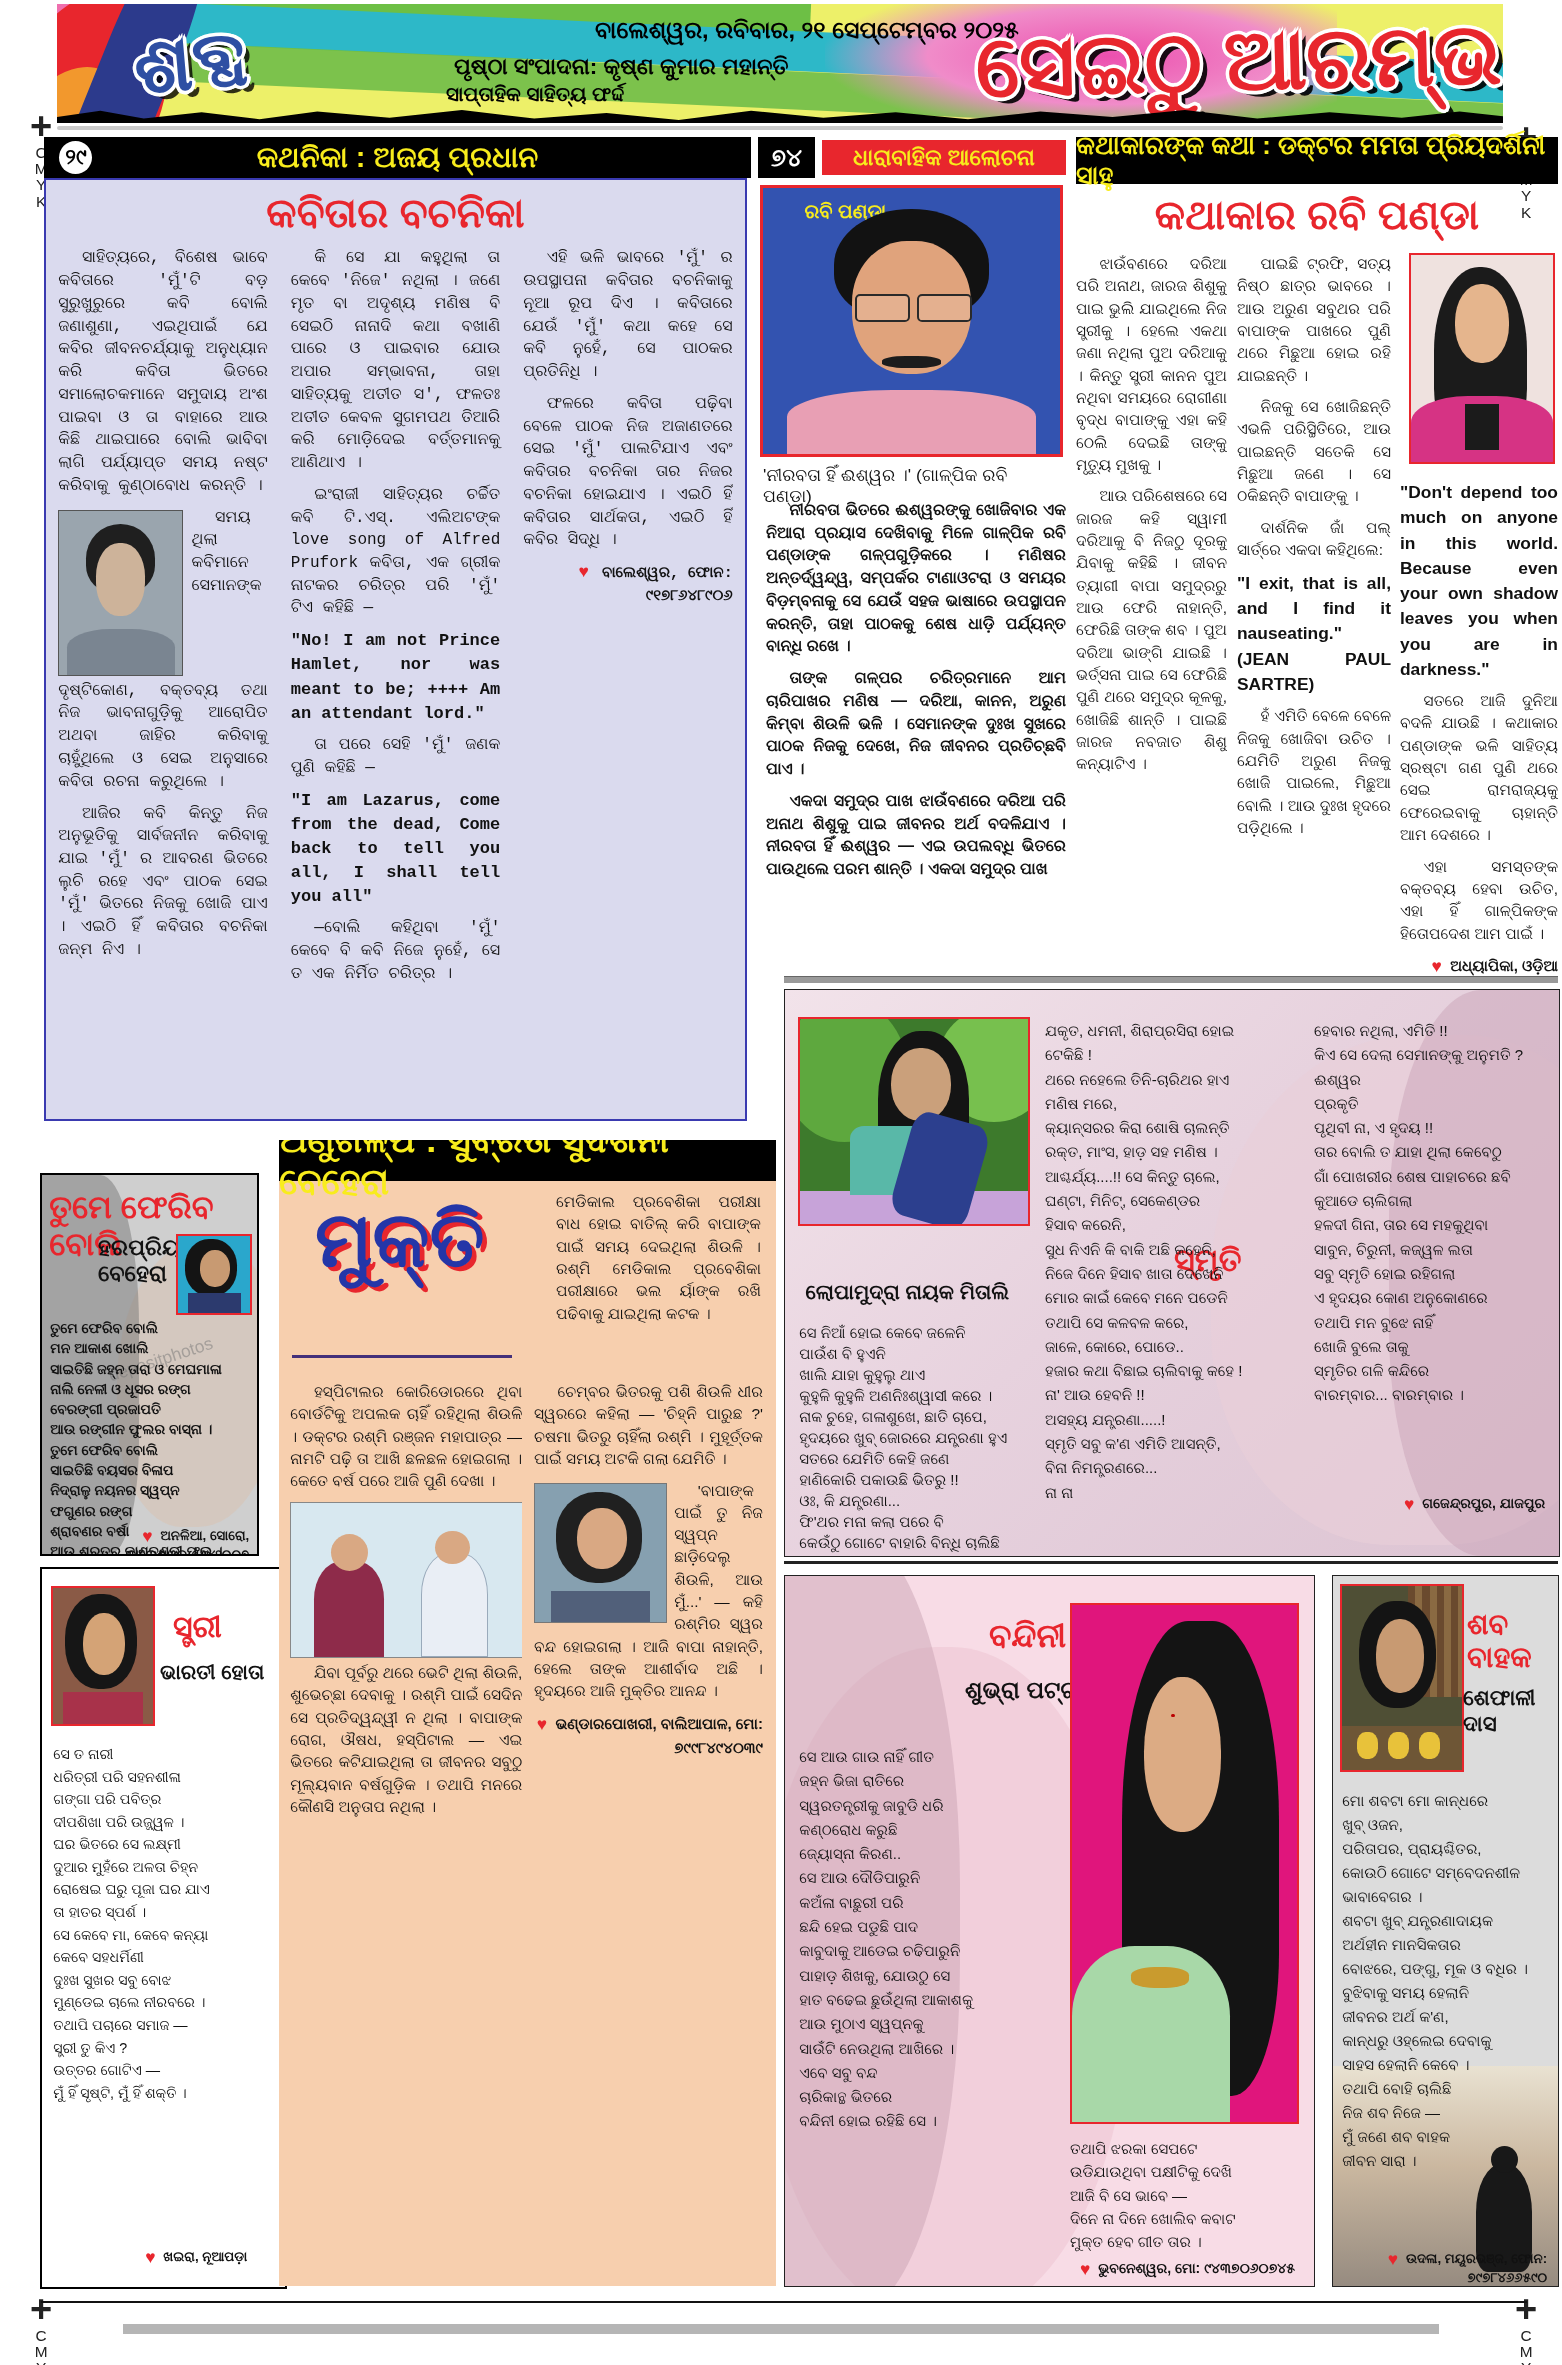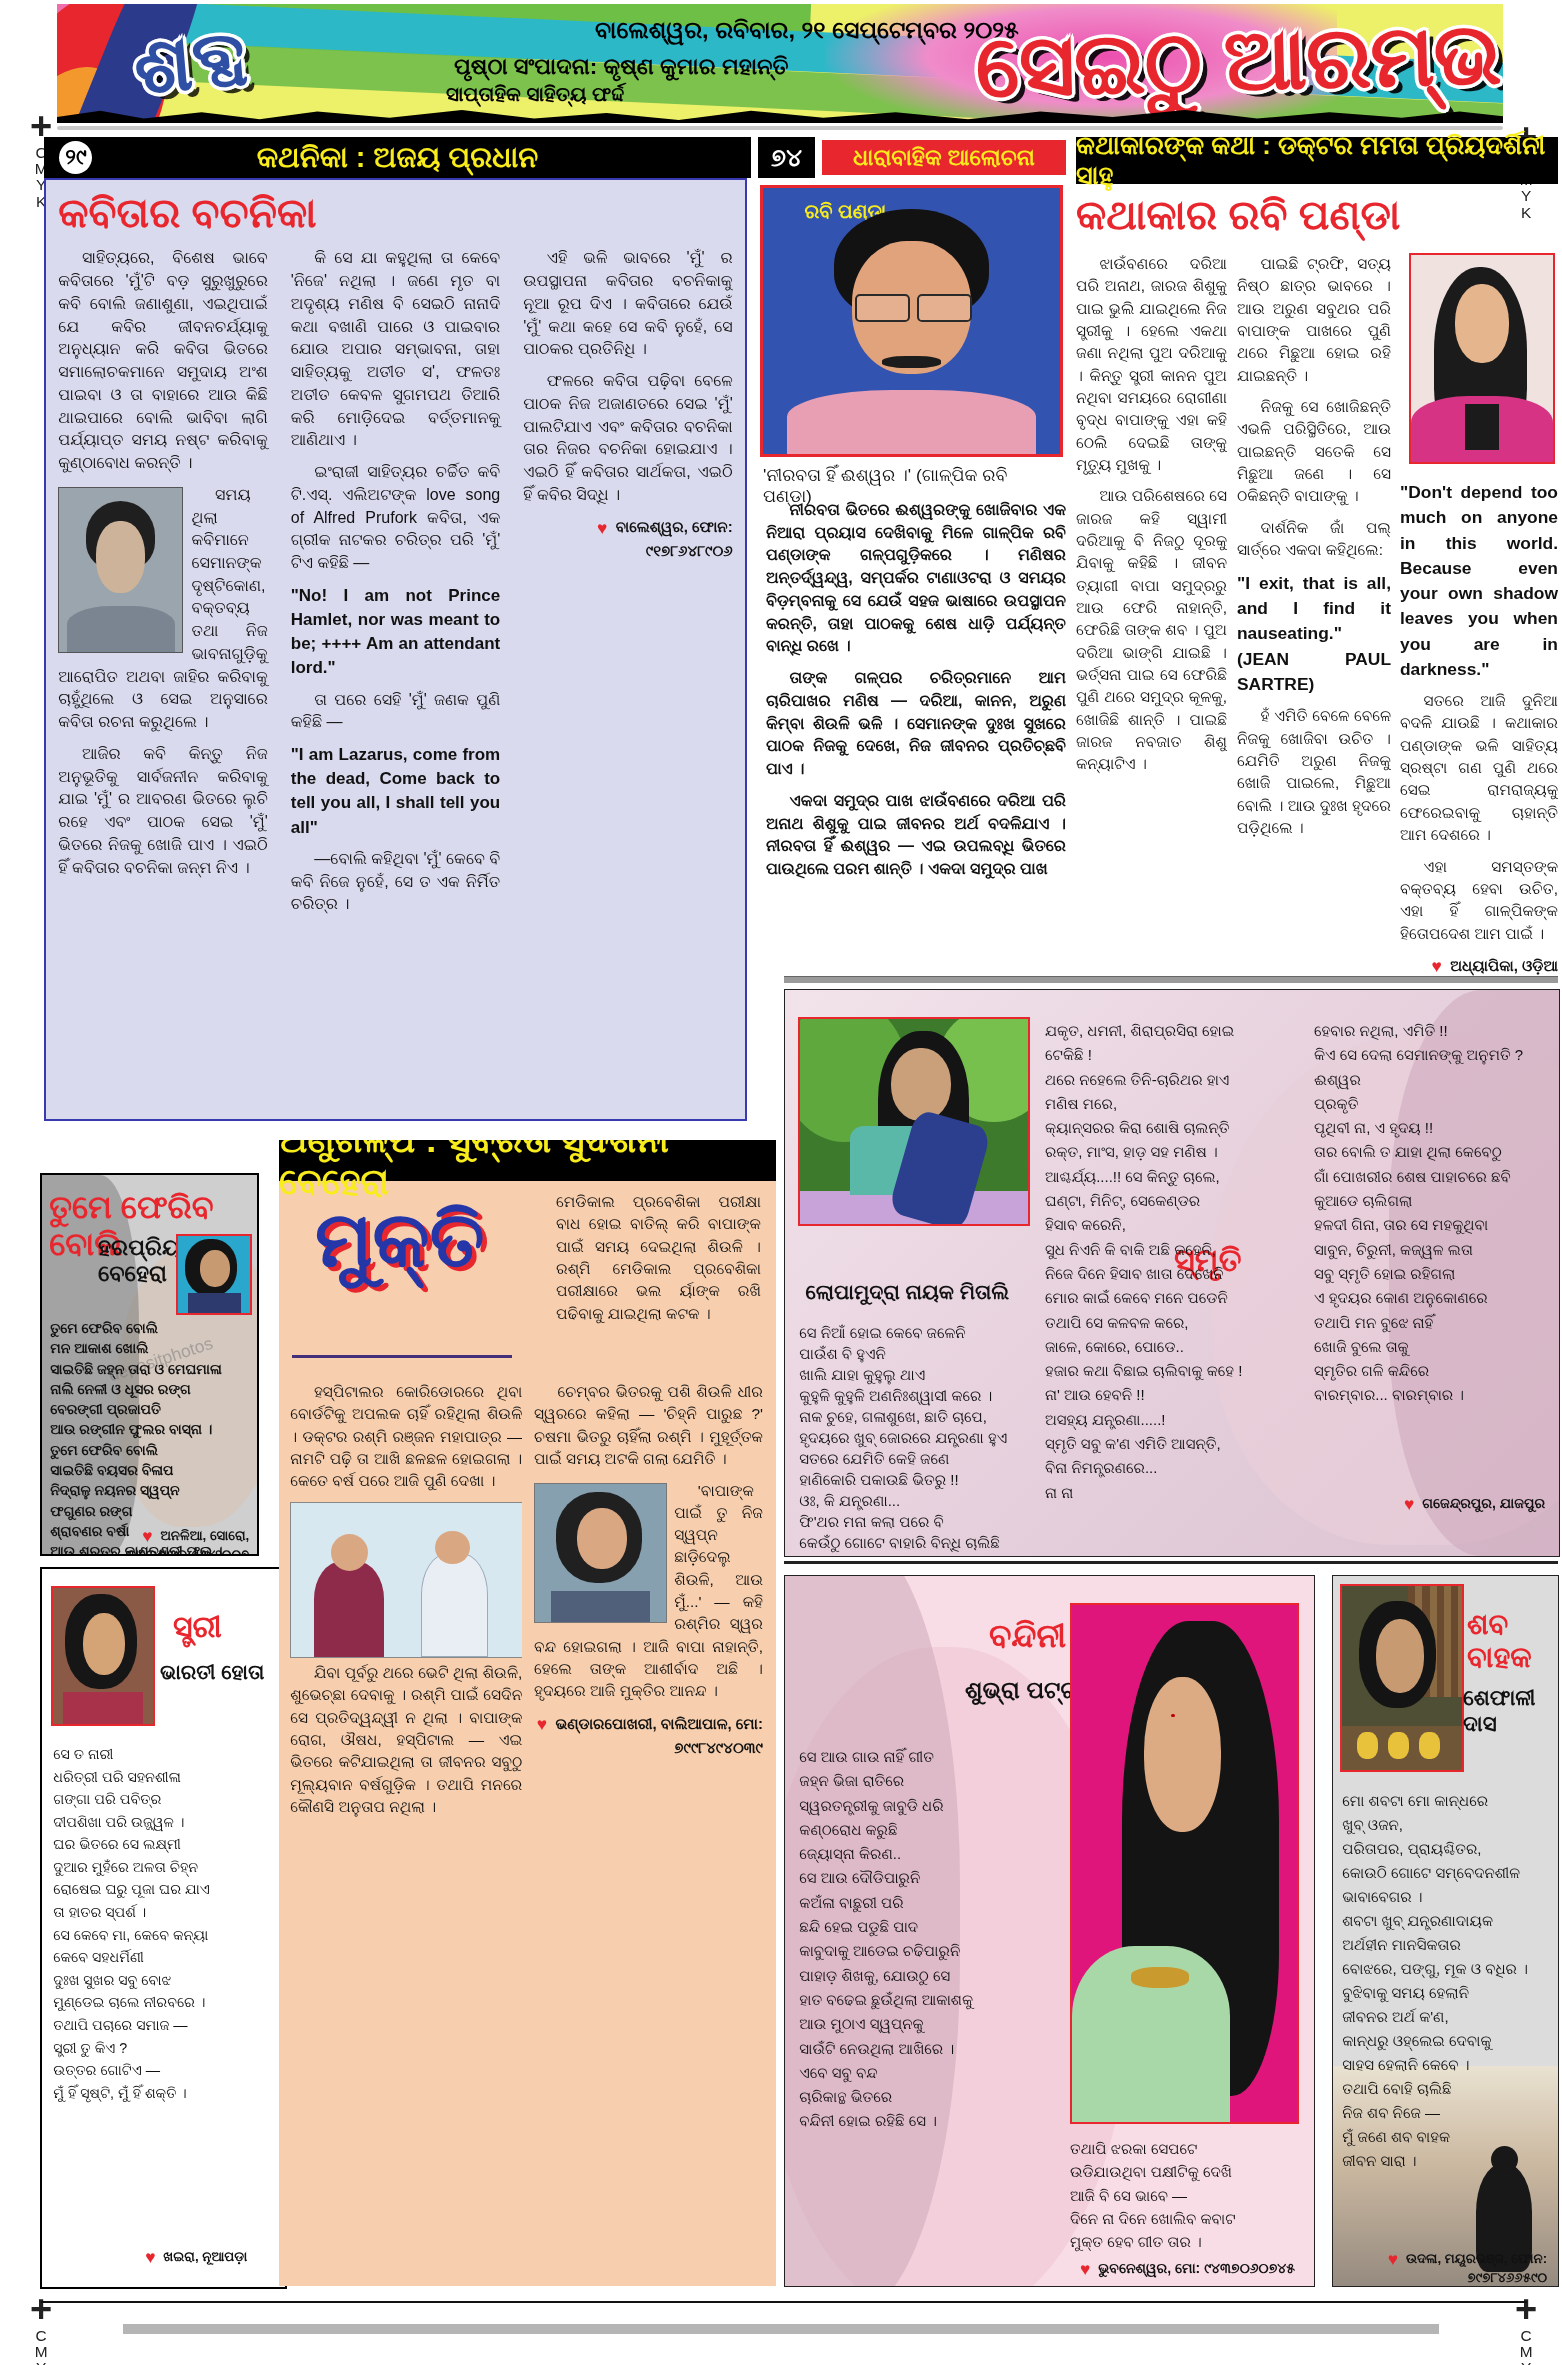--- a/index.html
+++ b/index.html
@@ -16,21 +16,21 @@
   .band{position:absolute;transform:rotate(2.6deg);}
   .tornedge{position:absolute;left:0;bottom:0;width:100%;height:15.4px;background:#000;
     clip-path:polygon(0 60%,3% 20%,6% 70%,10% 30%,14% 75%,18% 25%,23% 65%,28% 15%,33% 70%,38% 35%,43% 80%,48% 20%,53% 65%,58% 30%,63% 75%,68% 25%,73% 60%,78% 15%,83% 70%,88% 30%,93% 65%,97% 25%,100% 55%,100% 100%,0 100%);}
   .logo{font-size:78px;font-weight:bold;color:#2e4fa3;transform:rotate(-5deg);
     text-shadow:-3.6px 0 0 #fff,3.6px 0 0 #fff,0 -3.6px 0 #fff,0 3.6px 0 #fff,-2.6px -2.6px 0 #fff,2.6px 2.6px 0 #fff,-2.6px 2.6px 0 #fff,2.6px -2.6px 0 #fff,6.7px 6.7px 0 rgba(0,0,0,.8);}
   .bigtitle{font-size:86px;font-weight:bold;color:#e8262d;text-align:center;transform:rotate(-1.5deg);letter-spacing:-1px;
     text-shadow:-3.6px 0 0 #fff,3.6px 0 0 #fff,0 -3.6px 0 #fff,0 3.6px 0 #fff,-2.6px -2.6px 0 #fff,2.6px 2.6px 0 #fff,-2.6px 2.6px 0 #fff,2.6px -2.6px 0 #fff,7.2px 6.1px 0 rgba(0,0,0,.9);}
   
   .kickerbar{background:#000;color:#f8ec1c;font-weight:bold;display:flex;align-items:center;justify-content:center;}
   .redbar{background:#e8262d;color:#f8ec1c;font-weight:bold;display:flex;align-items:center;justify-content:center;}
-  .headline{color:#e8262d;font-weight:bold;}
+  .headline{color:#e8262d;font-weight:bold;text-align:center;}
   .pgnum-circle{background:#fff;color:#000;border-radius:50%;display:flex;align-items:center;justify-content:center;font-weight:bold;}
   .pgnum-box{background:#000;color:#fff;display:flex;align-items:center;justify-content:center;font-weight:bold;}
   .body31{font-size:16px;line-height:1.42;}
   .body30{font-size:15.4px;line-height:1.45;}
   .para{margin:0 0 9.2px 0;text-indent:23.6px;}
   .quote{font-weight:bold;margin:5.1px 0 8.2px 0;}
   .credit{font-size:15px;font-weight:bold;text-align:right;margin-top:7.2px;}
   .heart{color:#e8262d;font-size:17.4px;vertical-align:middle;padding-right:4.1px;}
   .pline{white-space:normal;}
   .photo{position:absolute;border:3.1px solid #e8262d;overflow:hidden;}
@@ -90,21 +90,21 @@
 </div>
 <div class="abs" style="left:57px;top:126px;width:1446px;height:4.1px;background:#c9c9c9;border-radius:2px;"></div>
 
 <div class="abs" style="left:44px;top:137px;width:707px;height:986px;">
   <div class="kickerbar" style="position:relative;height:41px;font-size:29px;">
     <div class="pgnum-circle abs" style="left:15.4px;top:4.1px;width:33px;height:33px;font-size:21.5px;">୨୯</div>
     <span>କଥନିକା : ଅଜୟ ପ୍ରଧାନ</span>
   </div>
   <div class="abs ovh" style="left:0;top:41px;width:703px;height:943px;background:#dadaee;border:2px solid #3a3ab0;padding:7.2px 12.3px;box-sizing:border-box;">
     <div class="headline" style="font-size:41px;margin:3.1px 0 10.2px 0;">କବିତାର ବଚନିକା</div>
-    <div style="display:flex;gap:23px;height:840px;overflow:hidden;">
+    <div style="display:flex;gap:23px;height:840px;overflow:hidden;font-family:Liberation Mono, monospace;">
       <div class="body31 jtext" style="flex:1;">
         <p class="para">ସାହିତ୍ୟରେ, ବିଶେଷ ଭାବେ କବିତାରେ 'ମୁଁ'ଟି ବଡ଼ ସୁରୁଖୁରୁରେ କବି ବୋଲି ଜଣାଶୁଣା, ଏଇଥିପାଇଁ ଯେ କବିର ଜୀବନଚର୍ଯ୍ୟାକୁ ଅନୁଧ୍ୟାନ କରି କବିତା ଭିତରେ ସମାଲୋଚକମାନେ ସମୁଦାୟ ଅଂଶ ପାଇବା ଓ ତା ବାହାରେ ଆଉ କିଛି ଥାଇପାରେ ବୋଲି ଭାବିବା ଲାଗି ପର୍ଯ୍ୟାପ୍ତ ସମୟ ନଷ୍ଟ କରିବାକୁ କୁଣ୍ଠାବୋଧ କରନ୍ତି ।</p>
         <div style="width:123px;height:164px;float:left;margin:3.1px 8.2px 4.1px 0;background:#9aa5ae;position:relative;overflow:hidden;border:1.5px solid #555;">
           <div class="abs" style="left:22%;top:8%;width:56%;height:42%;background:#1f1f1f;border-radius:50% 50% 40% 40%;"></div>
           <div class="abs" style="left:30%;top:20%;width:40%;height:44%;background:#cdb39a;border-radius:46%;"></div>
           <div class="abs" style="left:6%;bottom:0;width:88%;height:28%;background:#7a8591;border-radius:40% 40% 0 0;"></div>
         </div>
         <p class="para">ସମୟ ଥିଲା କବିମାନେ ସେମାନଙ୍କ ଦୃଷ୍ଟିକୋଣ, ବକ୍ତବ୍ୟ ତଥା ନିଜ ଭାବନାଗୁଡ଼ିକୁ ଆରୋପିତ ଅଥବା ଜାହିର କରିବାକୁ ଚାହୁଁଥିଲେ ଓ ସେଇ ଅନୁସାରେ କବିତା ରଚନା କରୁଥିଲେ ।</p>
         <p class="para">ଆଜିର କବି କିନ୍ତୁ ନିଜ ଅନୁଭୂତିକୁ ସାର୍ବଜନୀନ କରିବାକୁ ଯାଇ 'ମୁଁ' ର ଆବରଣ ଭିତରେ ଲୁଚି ରହେ ଏବଂ ପାଠକ ସେଇ 'ମୁଁ' ଭିତରେ ନିଜକୁ ଖୋଜି ପାଏ । ଏଇଠି ହିଁ କବିତାର ବଚନିକା ଜନ୍ମ ନିଏ ।</p>
       </div>

